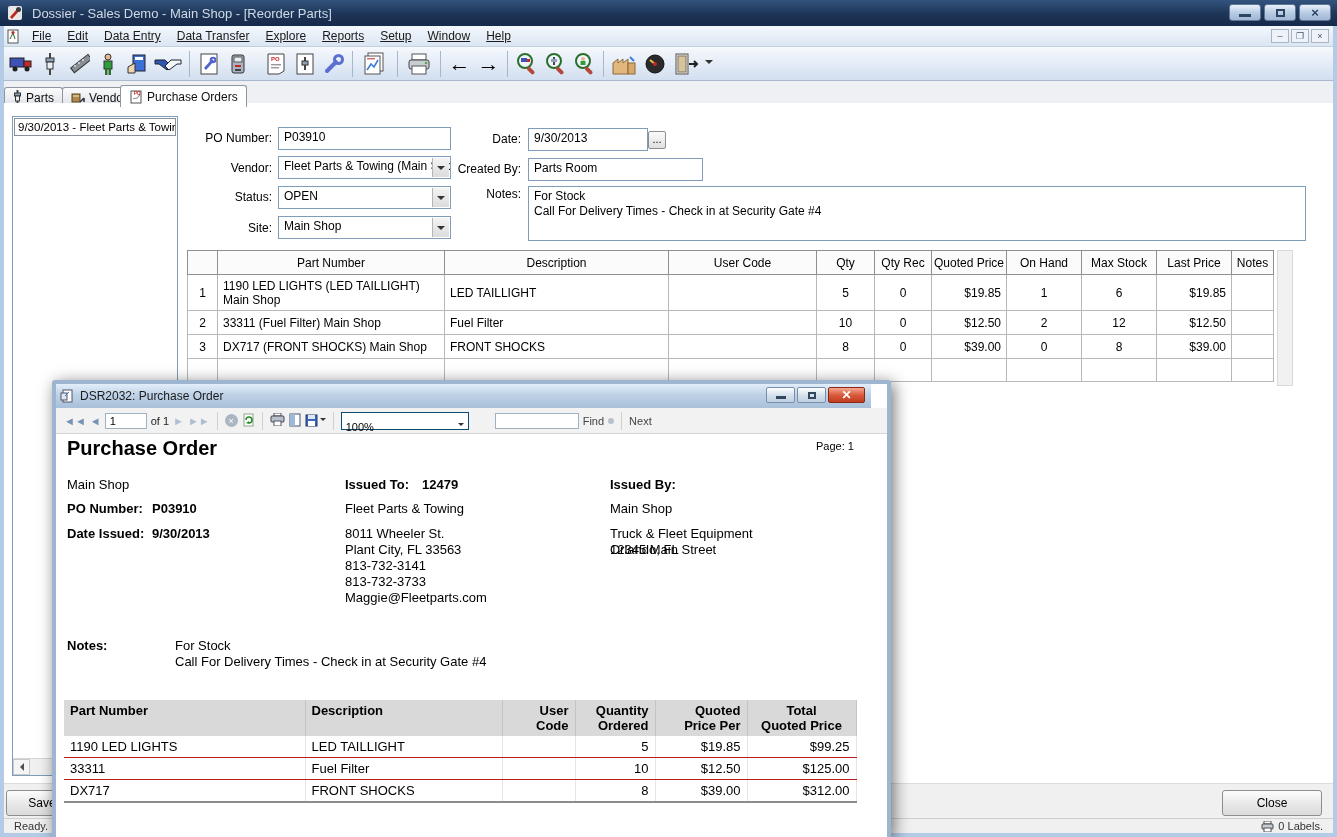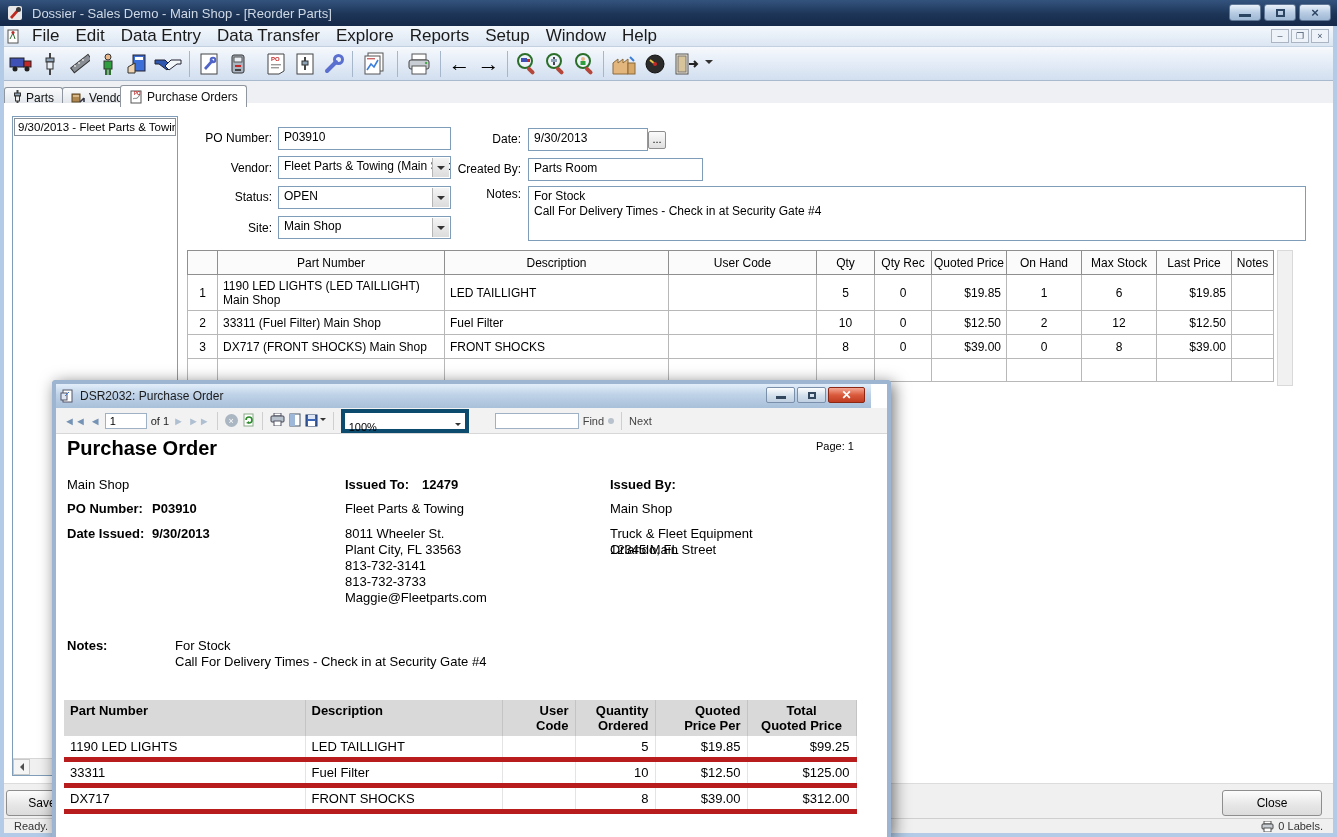--- a/index.html
+++ b/index.html
@@ -18,21 +18,21 @@
     background:linear-gradient(#e9f1fa,#b9cde4 50%,#9fb8d4); display:flex; align-items:center;
     justify-content:center; margin-left:3px; }
   .winbtn .dash { width:12px; height:3px; background:#2c4563; margin-top:6px; }
   .winbtn .rest { width:9px; height:8px; border:2px solid #2c4563; position:relative; }
   .winbtn .x { color:#2c4563; font-size:13px; font-weight:bold; line-height:1; }
   .frame { background:#b3cbe6; }
 
   .menubar { left:0; top:26px; width:1337px; height:21px;
     background:linear-gradient(#f4f8fd,#dbe6f3); border-bottom:1px solid #c3d0e0;
     display:flex; align-items:center; }
-  .menu-item { font-size:17px; color:#1a1a1a; padding:3px 8px; }
+  .menu-item { font-size:12px; color:#1a1a1a; padding:3px 8px;text-decoration:underline; }
   .mini-btn { width:18px; height:14px; border:1px solid #aab4c2; background:#eef3fa;
     font-size:9px; color:#44546a; display:flex; align-items:center; justify-content:center; margin-left:2px; }
 
   .toolbar { left:0; top:47px; width:1337px; height:34px;
     background:linear-gradient(#f6f9fd,#d2dff0); border-bottom:1px solid #a9b9ce;
     display:flex; align-items:center; padding-left:6px; }
   .ticon { width:29px; height:28px; display:flex; align-items:center; justify-content:center; }
   .tsep { width:1px; height:26px; background:#a7b7cb; margin:0 4px; }
   .arrow-glyph { font-size:22px; font-weight:bold; color:#000; line-height:1; }
 
@@ -105,35 +105,35 @@
   .rwbtn .rest { width:8px; height:7px; border:2px solid #33475e; }
   .rwbtn .x { color:#fff; font-weight:bold; font-size:12px; line-height:1; }
 
   .rw-toolbar { position:absolute; left:0; top:24px; right:0; height:26px; background:#f2f2f2;
     border-bottom:1px solid #d7d7d7; display:flex; align-items:center; padding-left:8px; gap:4px;
     font-size:11px; color:#355; }
   .nav-g { color:#7593b5; font-size:11px; font-weight:bold; }
   .nav-g.dim { color:#aebfd2; }
   .rw-pagebox { width:42px; height:16px; background:#fff; border:1px solid #9fb2c5;
     font-size:11px; padding:1px 4px; color:#000; }
-  .rw-zoom { width:128px; height:18px; background:#fff; border:4px solid #0c4a6e;
+  .rw-zoom { width:128px; height:18px; background:#fff; border:1px solid #0c4a6e;
     font-size:11px; padding:8px 4px; color:#000; position:relative; }
   .rw-find { width:84px; height:16px; background:#fff; border:1px solid #9fb2c5; }
   .rw-sep { width:1px; height:18px; background:#cfcfcf; margin:0 3px; }
   .rw-link { font-size:11px; color:#444; }
 
   .rw-content { position:absolute; left:0; top:50px; right:0; bottom:0; background:#fff; overflow:hidden; }
   .r-txt { position:absolute; font-size:13px; color:#000; white-space:nowrap; }
   .r-b { font-weight:bold; }
 
   table.rtable { position:absolute; left:8px; top:266px; border-collapse:collapse;
     table-layout:fixed; font-size:13px; border-bottom:2px solid #8c8c8c; }
   table.rtable th { background:#d9d9d9; font-weight:bold; padding:3px 6px; vertical-align:top;
     border-right:1px solid #c4c4c4; white-space:pre-line; text-align:left; }
-  table.rtable td { padding:3px 6px; border-bottom:5px solid #b91c1c; border-right:1px solid #e4e4e4; }
+  table.rtable td { padding:3px 6px; border-bottom:1px solid #b91c1c; border-right:1px solid #e4e4e4; }
   table.rtable .num { text-align:right; }
   table.rtable tr.total td { border-right:none; font-weight:bold; border-bottom:none; padding-top:5px; }
 
   .icon-svg { display:block; }
 </style>
 </head>
 <body>
 
 <div class="screen">
 

